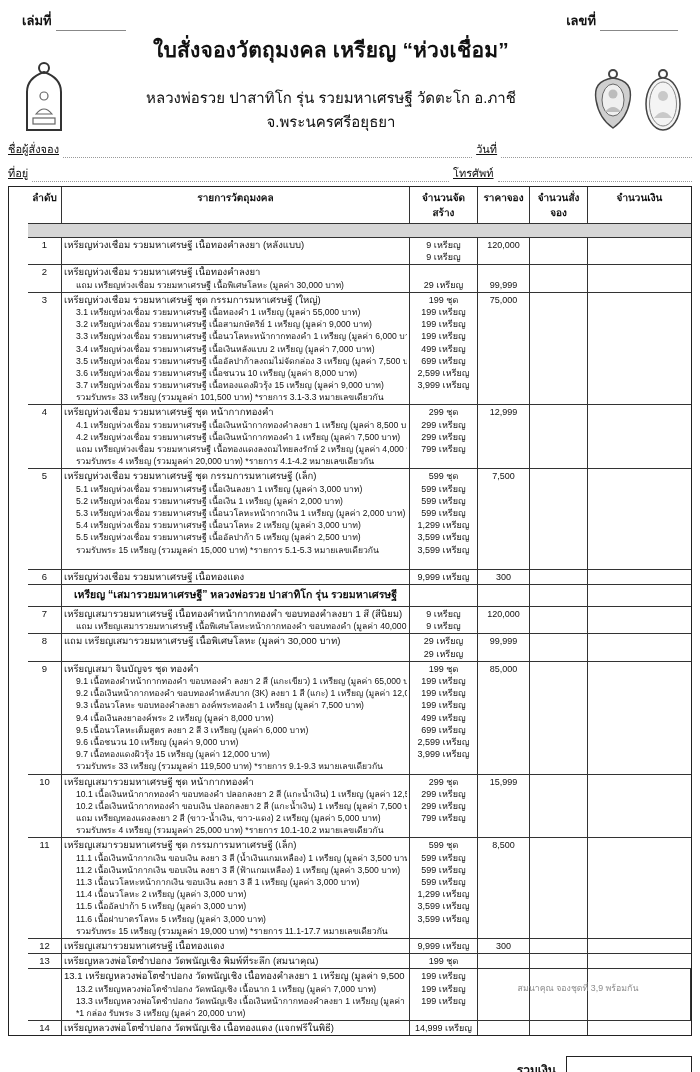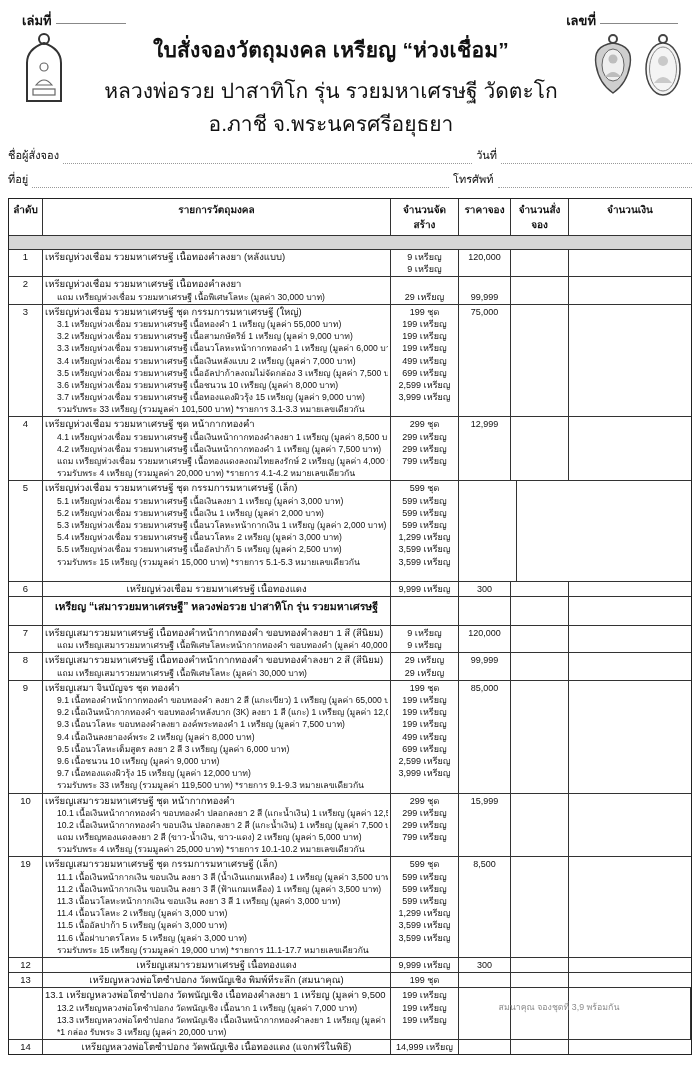--- a/index.html
+++ b/index.html
@@ -4,50 +4,50 @@
 <style>
   html,body{margin:0;padding:0;background:#fff;}
   body{
     width:700px;height:1072px;position:relative;
     font-family:"Liberation Sans","DejaVu Sans",sans-serif;
     color:#111;-webkit-font-smoothing:antialiased;
   }
   .page{position:absolute;left:8px;top:6px;width:684px;}
   
   .topline{display:flex;justify-content:space-between;font-weight:bold;font-size:13px;margin:4px 14px 0 14px;}
-  .topline .field{display:flex;align-items:flex-start;gap:4px;}
+  .topline .field{display:flex;align-items:flex-end;gap:4px;}
   .blank{display:inline-block;border-bottom:1px solid #888;height:13px;}
-  .hdr{display:flex;align-items:flex-start;margin-top:2px;}
+  .hdr{display:flex;align-items:flex-end;margin-top:2px;}
   .hdr-left{width:72px;display:flex;justify-content:center;}
   .hdr-center{flex:1;text-align:center;}
   .hdr-right{width:110px;display:flex;gap:6px;justify-content:center;}
   .title{font-size:21px;font-weight:bold;letter-spacing:.2px;}
-  .subtitle{font-size:21px;margin-top:8px;}
+  .subtitle{font-size:15px;margin-top:20px;}
   .formrow{display:flex;align-items:flex-end;font-size:11px;margin-top:6px;gap:4px;}
-  .formrow .lbl{white-space:nowrap;}
+  .formrow .lbl{white-space:nowrap;text-decoration:underline;}
   .uline{flex:1;border-bottom:1px dotted #999;height:12px;}
   
-  .tbl{border:1.6px solid #222;margin-top:10px;font-size:9.5px;}
+  .tbl{border:1.6px solid #222;margin-top:4px;font-size:9.5px;padding-left:19px;}
   .trow{display:flex;border-bottom:1px solid #333;position:relative;}
   .trow:last-child{border-bottom:none;}
   .c{border-right:1px solid #333;padding:1px 2px;box-sizing:border-box;}
   .c:last-child{border-right:none;}
   .col-no{width:34px;text-align:center;}
   .col-desc{width:348px;}
   .col-made{width:68px;text-align:center;}
   .col-price{width:52px;text-align:center;}
   .col-order{width:58px;}
   .col-amount{flex:1;}
   .thead .c{font-weight:bold;text-align:center;font-size:10px;padding:3px 2px;}
   .band{background:#d6d6d6;height:13px;}
   .ln{line-height:12.2px;height:12.2px;white-space:nowrap;overflow:hidden;}
   .col-desc .ln:not(:first-child){padding-left:12px;font-size:8.6px;}
-  .one .col-desc .ln{padding-left:0;font-size:9.5px;text-align:center;}
+  .one .col-desc .ln{padding-left:0;font-size:9.5px;}
   .col-made .ln,.col-price .ln{text-align:center;font-size:9px;}
-  .divider-txt{text-align:center;font-weight:bold;font-size:10.5px;line-height:17px;height:26px;}
+  .divider-txt{text-align:center;font-weight:bold;font-size:10.5px;line-height:17px;height:19px;}
   .note{position:absolute;left:430px;top:12px;color:#8d8d8d;font-size:8.8px;width:240px;text-align:center;}
   
   .totalrow{display:flex;justify-content:flex-end;align-items:center;margin-top:20px;gap:10px;text-decoration:underline;}
   .totallbl{font-weight:bold;font-size:12px;}
   .totalbox{width:124px;height:24px;border:1.6px solid #222;}
   
   .foot{font-size:11.5px;}
   .footrow{display:flex;align-items:flex-end;gap:4px;margin-top:9px;}
   svg{display:block;}
 </style>
@@ -236,20 +236,30 @@
           <div class="c col-made">
             <div class="ln">599 ชุด</div>
             <div class="ln">599 เหรียญ</div>
             <div class="ln">599 เหรียญ</div>
             <div class="ln">599 เหรียญ</div>
             <div class="ln">1,299 เหรียญ</div>
             <div class="ln">3,599 เหรียญ</div>
             <div class="ln">3,599 เหรียญ</div>
             <div class="ln"></div>
           </div>
+          <div class="c col-price">
+            <div class="ln">7,500</div>
+            <div class="ln"></div>
+            <div class="ln"></div>
+            <div class="ln"></div>
+            <div class="ln"></div>
+            <div class="ln"></div>
+            <div class="ln"></div>
+            <div class="ln"></div>
+          </div>
           <div class="c col-order"></div>
           <div class="c col-amount"></div>
         </div>
         <div class="trow one">
           <div class="c col-no">6</div>
           <div class="c col-desc">
             <div class="ln">เหรียญห่วงเชื่อม รวยมหาเศรษฐี เนื้อทองแดง</div>
           </div>
           <div class="c col-made">
             <div class="ln">9,999 เหรียญ</div>
@@ -283,21 +293,20 @@
           <div class="c col-price">
             <div class="ln">120,000</div>
             <div class="ln"></div>
           </div>
           <div class="c col-order"></div>
           <div class="c col-amount"></div>
         </div>
         <div class="trow">
           <div class="c col-no">8</div>
           <div class="c col-desc">
-            <div class="ln">เหรียญเสมารวยมหาเศรษฐี เนื้อทองคำหน้ากากทองคำ ขอบทองคำลงยา 2 สี (สีนิยม)</div>
             <div class="ln">แถม เหรียญเสมารวยมหาเศรษฐี เนื้อพิเศษโลหะ (มูลค่า 30,000 บาท)</div>
           </div>
           <div class="c col-made">
             <div class="ln">29 เหรียญ</div>
             <div class="ln">29 เหรียญ</div>
           </div>
           <div class="c col-price">
             <div class="ln">99,999</div>
             <div class="ln"></div>
           </div>
@@ -362,21 +371,21 @@
             <div class="ln">15,999</div>
             <div class="ln"></div>
             <div class="ln"></div>
             <div class="ln"></div>
             <div class="ln"></div>
           </div>
           <div class="c col-order"></div>
           <div class="c col-amount"></div>
         </div>
         <div class="trow">
-          <div class="c col-no">19</div>
+          <div class="c col-no">11</div>
           <div class="c col-desc">
             <div class="ln">เหรียญเสมารวยมหาเศรษฐี ชุด กรรมการมหาเศรษฐี (เล็ก)</div>
             <div class="ln">11.1 เนื้อเงินหน้ากากเงิน ขอบเงิน ลงยา 3 สี (น้ำเงินแกมเหลือง) 1 เหรียญ (มูลค่า 3,500 บาท)</div>
             <div class="ln">11.2 เนื้อเงินหน้ากากเงิน ขอบเงิน ลงยา 3 สี (ฟ้าแกมเหลือง) 1 เหรียญ (มูลค่า 3,500 บาท)</div>
             <div class="ln">11.3 เนื้อนวโลหะหน้ากากเงิน ขอบเงิน ลงยา 3 สี 1 เหรียญ (มูลค่า 3,000 บาท)</div>
             <div class="ln">11.4 เนื้อนวโลหะ 2 เหรียญ (มูลค่า 3,000 บาท)</div>
             <div class="ln">11.5 เนื้ออัลปาก้า 5 เหรียญ (มูลค่า 3,000 บาท)</div>
             <div class="ln">11.6 เนื้อฝาบาตรโลหะ 5 เหรียญ (มูลค่า 3,000 บาท)</div>
             <div class="ln">รวมรับพระ 15 เหรียญ (รวมมูลค่า 19,000 บาท) *รายการ 11.1-17.7 หมายเลขเดียวกัน</div>
           </div>

